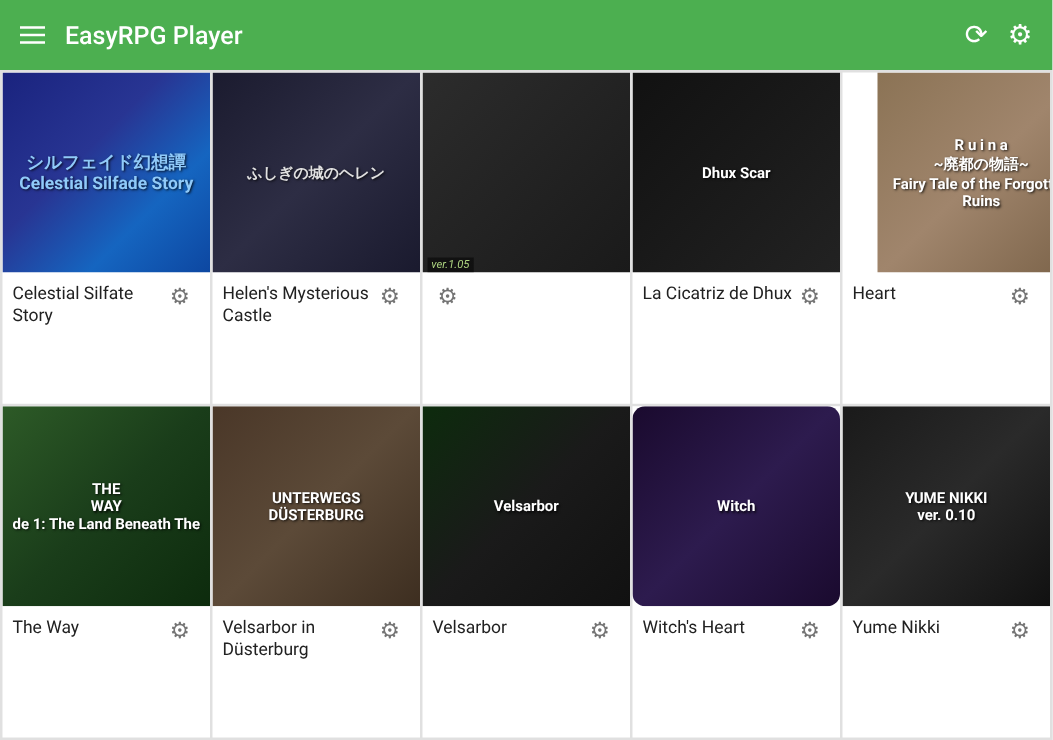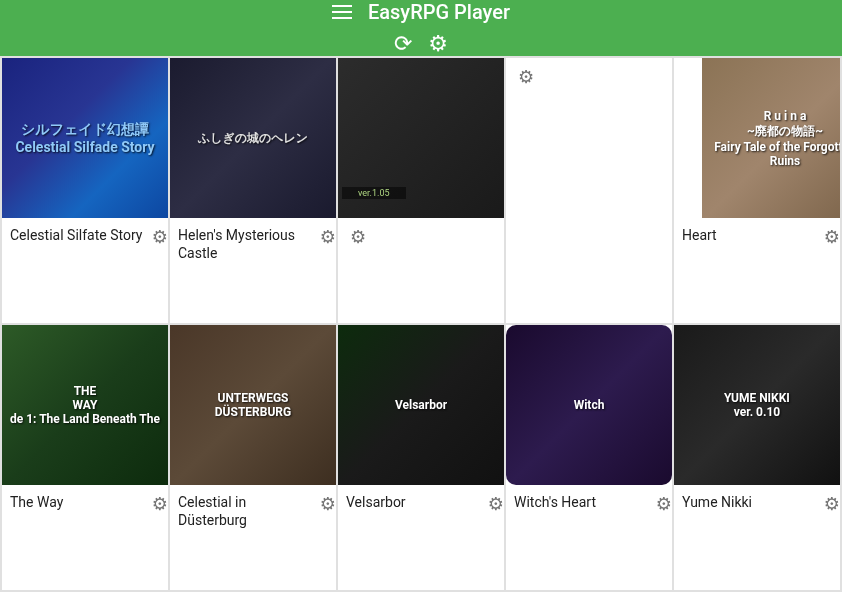--- a/index.html
+++ b/index.html
@@ -12,21 +12,20 @@
     }
 
     
     #topbar {
       background: #4caf50;
       height: 56px;
       display: flex;
       align-items: center;
       padding: 0 16px;
       justify-content: space-between;
-      flex-direction: column;
     }
     #topbar-left {
       display: flex;
       align-items: center;
       gap: 16px;
     }
     #topbar-title {
       color: white;
       font-size: 20px;
       font-weight: 500;
@@ -93,21 +92,21 @@
     .thumb-theway { background: linear-gradient(135deg, #2d5a27 0%, #1a3d1a 50%, #0d2b0d 100%); }
     .thumb-unterwegs { background: linear-gradient(135deg, #4a3728 0%, #5c4a38 50%, #3d2e20 100%); }
     .thumb-velsarbor { background: linear-gradient(135deg, #0d2b0d 0%, #1a1a1a 50%, #111 100%); }
     .thumb-witchsheart { background: linear-gradient(135deg, #1a0a2e 0%, #2d1b4e 50%, #1a0a2e 100%); border-radius: 10px; }
     .thumb-yumenikki { background: linear-gradient(135deg, #1a1a1a 0%, #2a2a2a 50%, #111 100%); }
 
     .game-info {
       display: flex;
       align-items: flex-start;
       justify-content: space-between;
-      padding: 8px 0 8px 8px;
+      padding: 8px 16px 8px 8px;
       min-height: 48px;
       flex: 1;
     }
 
     .game-title {
       font-size: 14px;
       color: #212121;
       font-weight: 400;
       line-height: 1.3;
       flex: 1;
@@ -143,26 +142,27 @@
       width: 20px;
       height: 2px;
       background: white;
     }
 
     .game-thumbnail { position: relative; }
 
     
     .version-badge {
       position: absolute;
-      bottom: 19px;
+      bottom: 0;
       left: 4px;
       background: rgba(0,0,0,0.5);
       color: #aed581;
       font-size: 9px;
-      padding: 1px 16px;
+      padding: 1px 3px;
+      font-style: italic;
     }
   </style>
 </head>
 <body>
 
 <div id="topbar">
   <div id="topbar-left">
     <div class="hamburger">
       <span></span>
         <span></span>
@@ -205,21 +205,27 @@
         <div class="version-badge">ver.1.05</div>
         <div class="game-thumbnail-inner thumb-ib">
           <span class="thumb-text" style="white-space: pre-line;"></span>
         </div>
       </div>
       <div class="game-info">
         <span class="gear-icon">⚙</span>
       </div>
     </div>
     <div class="game-card">
-      <div class="game-info">
+      <div class="game-thumbnail">
+        <div class="game-thumbnail-inner thumb-lacicatriz">
+          <span class="thumb-text" style="white-space: pre-line;">Dhux Scar</span>
+        </div>
+      </div>
+      <div class="game-info">
+        <span class="game-title">La Cicatriz de Dhux</span>
         <span class="gear-icon">⚙</span>
       </div>
     </div>
     <div class="game-card">
       <div class="game-thumbnail">
         <div class="game-thumbnail-inner thumb-ruina">
           <span class="thumb-text" style="white-space: pre-line;">R u i n a
 ~廃都の物語~
 Fairy Tale of the Forgotten Ruins</span>
         </div>
@@ -243,21 +249,21 @@
       </div>
     </div>
     <div class="game-card">
       <div class="game-thumbnail">
         <div class="game-thumbnail-inner thumb-unterwegs">
           <span class="thumb-text" style="white-space: pre-line;">UNTERWEGS
 DÜSTERBURG</span>
         </div>
       </div>
       <div class="game-info">
-        <span class="game-title">Celestial in Düsterburg</span>
+        <span class="game-title">Velsarbor in Düsterburg</span>
         <span class="gear-icon">⚙</span>
       </div>
     </div>
     <div class="game-card">
       <div class="game-thumbnail">
         <div class="game-thumbnail-inner thumb-velsarbor">
           <span class="thumb-text" style="white-space: pre-line;">Velsarbor</span>
         </div>
       </div>
       <div class="game-info">

